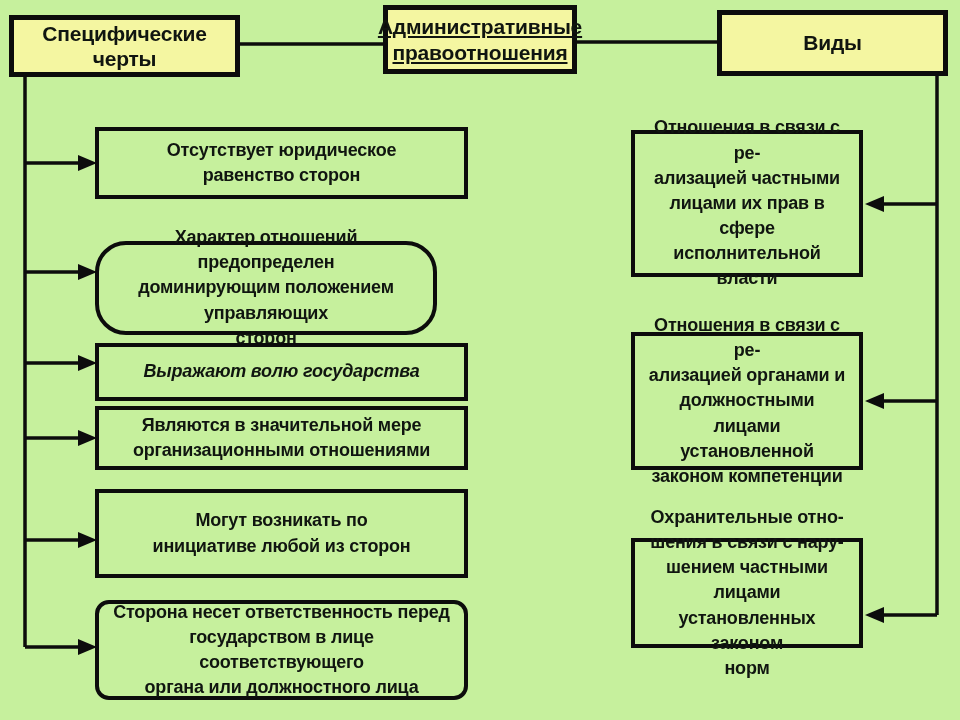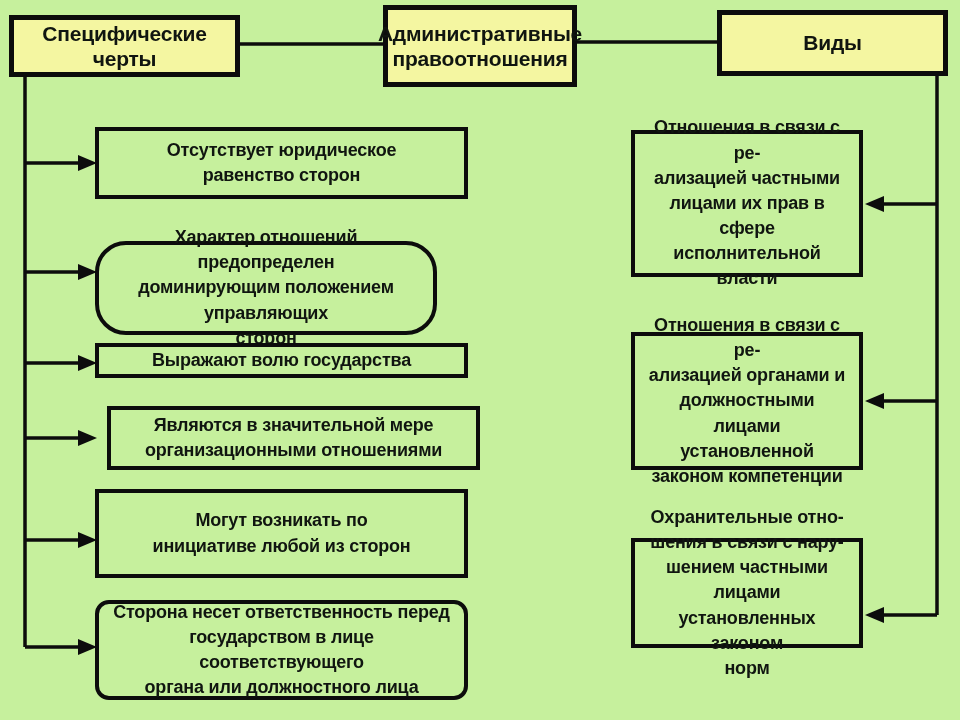--- a/index.html
+++ b/index.html
@@ -43,28 +43,28 @@
 
   .item-box {
     background: var(--box-fill, #c6f09d);
     font-size: 18px;
     line-height: 1.4;
     padding: 0 12px;
   }
 
   
   #title-left   { left: 9px;   top: 15px; width: 231px; height: 62px; text-align: center; }
-  #title-center { left: 383px; top: 5px;  width: 194px; height: 82px; }
+  #title-center { left: 383px; top: 5px;  width: 194px; height: 69px; text-decoration: underline; }
   #title-right  { left: 717px; top: 10px; width: 231px; height: 66px; }
 
   
   #feature-0 { left: 95px; top: 127px; width: 373px; height: 72px; }
   #feature-1 { left: 95px; top: 241px; width: 342px; height: 94px; border-radius: 31px; }
-  #feature-2 { left: 95px; top: 343px; width: 373px; height: 35px; }
-  #feature-3 { left: 95px; top: 406px; width: 373px; height: 64px; margin-left: 12px; }
+  #feature-2 { left: 95px; top: 343px; width: 373px; height: 58px; font-style: italic; }
+  #feature-3 { left: 95px; top: 406px; width: 373px; height: 64px; }
   #feature-4 { left: 95px; top: 489px; width: 373px; height: 89px; }
   #feature-5 { left: 95px; top: 600px; width: 373px; height: 100px; border-radius: 14px; }
 
   
   #type-0 { left: 631px; top: 130px; width: 232px; height: 147px; }
   #type-1 { left: 631px; top: 332px; width: 232px; height: 138px; }
   #type-2 { left: 631px; top: 538px; width: 232px; height: 110px; }
 </style>
 </head>
 <body>

